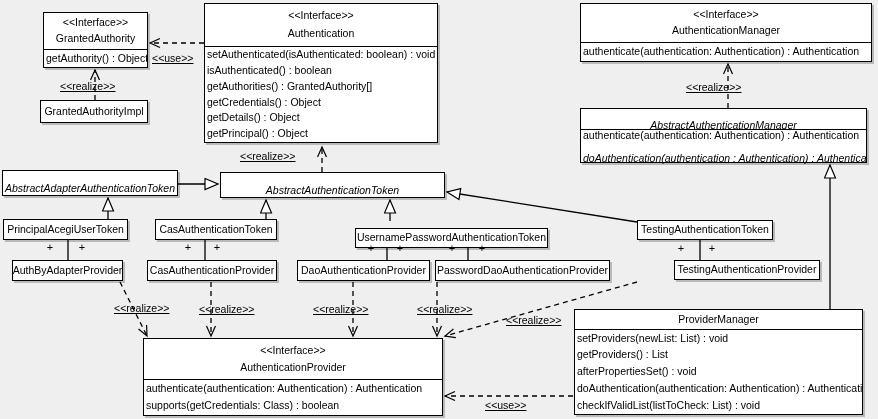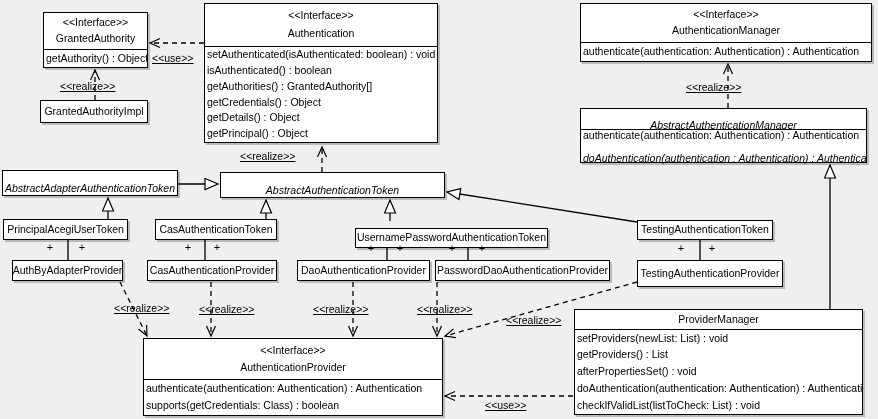--- a/index.html
+++ b/index.html
@@ -175,21 +175,21 @@
   </div>
   <div class="uml-box" style="left:147px;top:260px;width:130px;height:21px">
     <div class="nm only">CasAuthenticationProvider</div>
   </div>
   <div class="uml-box" style="left:297px;top:260px;width:133px;height:21px">
     <div class="nm only">DaoAuthenticationProvider</div>
   </div>
   <div class="uml-box" style="left:435px;top:260px;width:175px;height:21px">
     <div class="nm only">PasswordDaoAuthenticationProvider</div>
   </div>
-  <div class="uml-box" style="left:637px;top:260px;width:146px;height:27px">
+  <div class="uml-box" style="left:674px;top:260px;width:146px;height:20px">
     <div class="nm only">TestingAuthenticationProvider</div>
   </div>
 
   <div class="uml-box" style="left:143px;top:338px;width:300px;height:78px">
     <div class="hdr" style="height:40px">
       <div class="st">&lt;&lt;Interface&gt;&gt;</div>
       <div class="nm">AuthenticationProvider</div>
     </div>
     <div class="methods">
       <div class="m">authenticate(authentication: Authentication) : Authentication</div>

